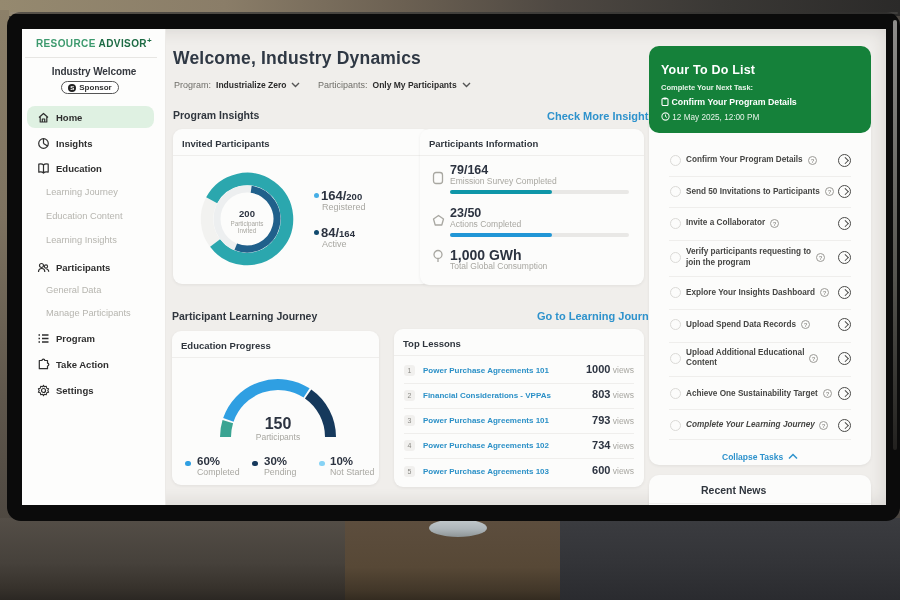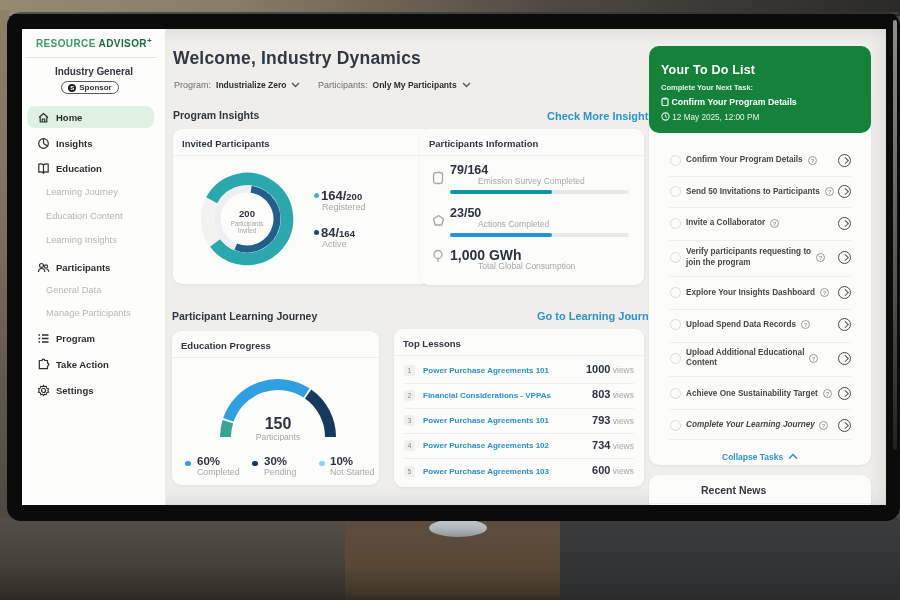--- a/index.html
+++ b/index.html
@@ -46,21 +46,21 @@
   .link { position:absolute; font-size:11px; font-weight:bold; color:#2e92cc; }
   .card { position:absolute; background:#fcfcfb; border-radius:9px; box-shadow:0 1px 3px rgba(60,60,60,.08); }
   .card .title { position:absolute; left:9px; top:9px; font-size:9.5px; font-weight:bold; color:#30363e; }
   .card .tsep { position:absolute; left:0; top:26px; width:100%; height:1px; background:#efeeec; }
   
   .leg-big { font-size:13px; font-weight:bold; color:#2c3340; }
   .leg-big small { font-size:9.5px; }
   .leg-sub { font-size:9px; color:#a8a7a1; }
   
   .pi-num { position:absolute; font-size:12.5px; font-weight:bold; color:#2c3340; }
-  .pi-sub { position:absolute; font-size:8.5px; color:#a8a7a1;margin-left:28px; }
+  .pi-sub { position:absolute; font-size:8.5px; color:#a8a7a1; }
   .bar { position:absolute; width:179px; height:4px; border-radius:2px; background:#e9e8e6; }
   .bar i { display:block; height:4px; border-radius:2px; }
   
   .ls-row { position:absolute; left:10px; width:230px; height:25px; }
   .ls-num { position:absolute; left:0; top:6px; width:11px; height:11px; background:#f1f0ee; border-radius:3px;
     font-size:7px; color:#8b8a85; text-align:center; line-height:11px; }
   .ls-link { position:absolute; left:19px; top:7px; font-size:8px; font-weight:bold; color:#2b90c7; }
   .ls-views { position:absolute; right:0; top:4px; font-size:8.5px; color:#a8a7a1; }
   .ls-views b { font-size:11px; color:#2c3340;text-align:center; }
   .ls-sep { position:absolute; left:10px; width:230px; height:1px; background:#efeeec; }
@@ -101,21 +101,21 @@
   <div id="bg-bot-right" class="abs"></div>
   <div id="stand" class="abs"></div>
   <div id="monitor" class="abs"></div>
   <div class="abs" style="left:10px; top:12px; width:888px; height:2px; border-radius:2px; background:linear-gradient(90deg,rgba(150,140,125,.55),rgba(120,115,108,.5) 50%,rgba(90,88,85,.45));"></div>
   <div id="bezel-r" class="abs"></div>
   <div id="screen" class="abs">
 
     <div id="sidebar" class="abs"></div>
     <div id="logo" class="abs"><span class="r">RESOURCE</span> <span class="a">ADVISOR<sup>+</sup></span></div>
     <div id="logo-sep" class="abs"></div>
-    <div id="org" class="abs">Industry General</div>
+    <div id="org" class="abs">Industry Welcome</div>
     <div id="sponsor" class="abs">
       <span class="dot">S</span>
       <span>Sponsor</span>
     </div>
     <div id="nav-home-bg" class="abs"></div>
 
     <div id="navs">
       <div class="nav abs" style="top:77px;">
         <svg class="ic" viewBox="0 0 13 13">
           <path d="M2,6.5 L6.5,2.5 L11,6.5 M3.2,5.8 V11 H9.8 V5.8 M5.3,11 V8 H7.7 V11" fill="none" stroke="#2e2e2e" stroke-width="1.2" stroke-linejoin="round"></path>

